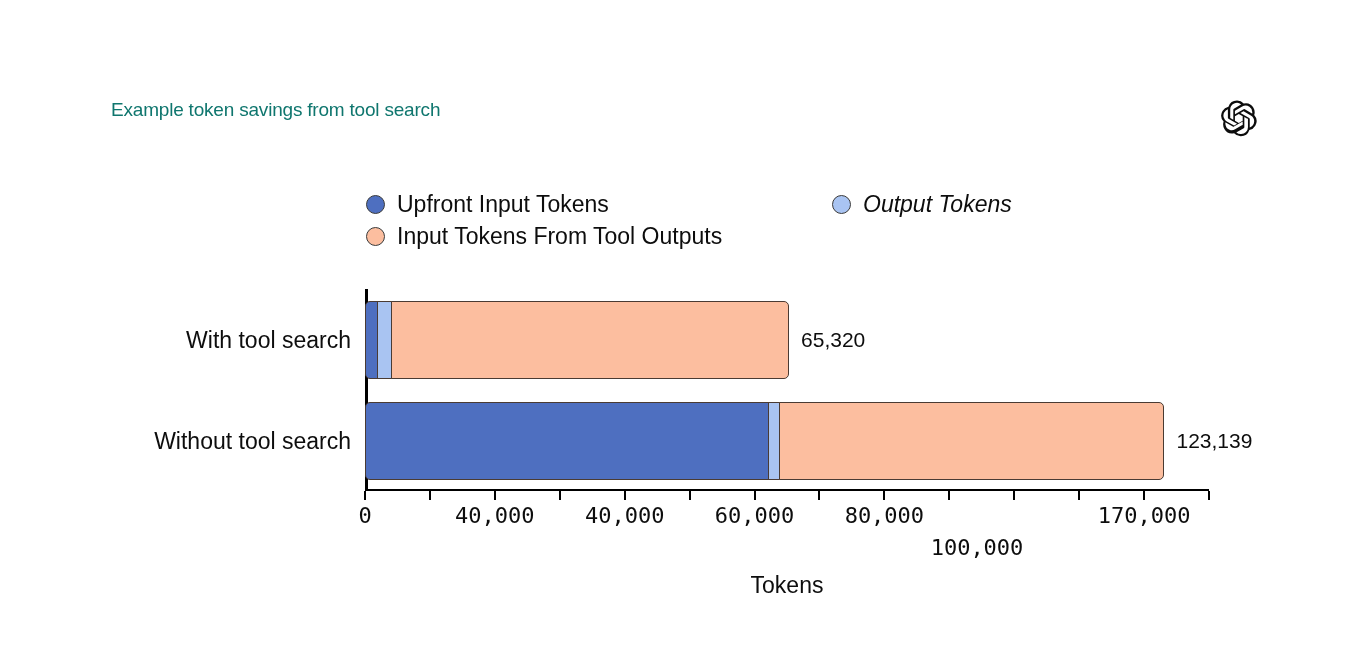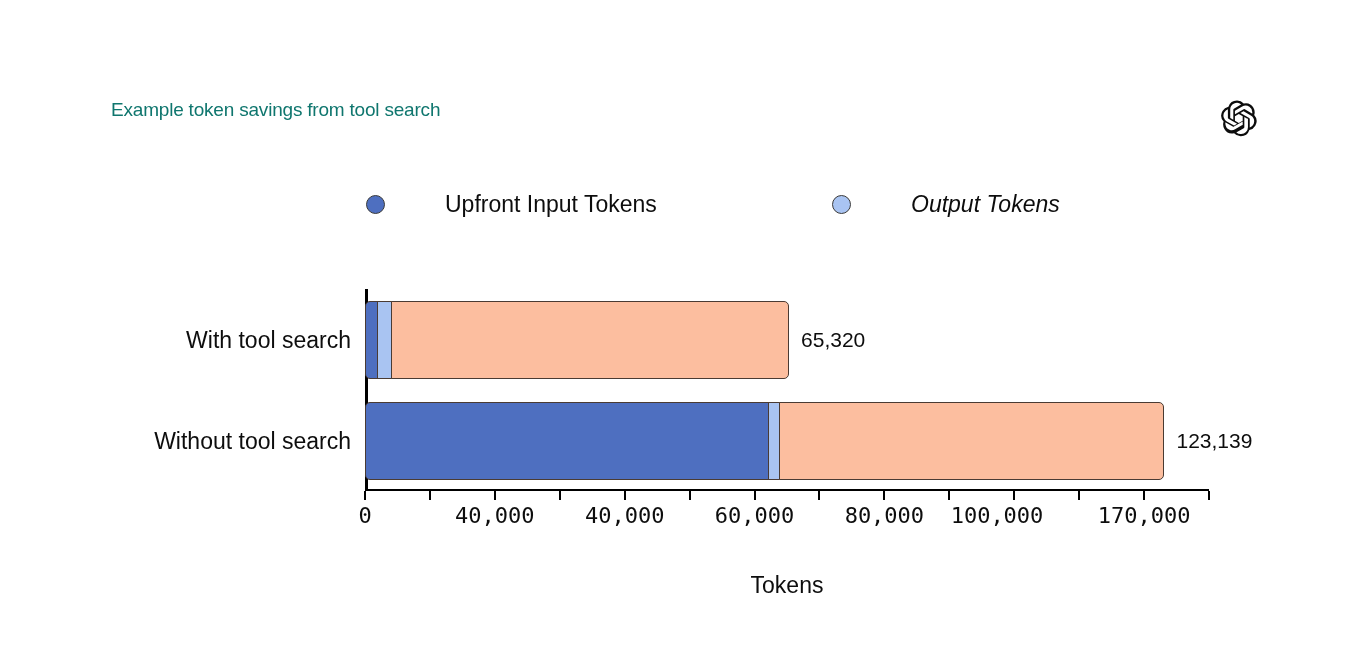--- a/index.html
+++ b/index.html
@@ -43,21 +43,20 @@
     left: 366px;
     top: 190px;
     width: 760px;
     height: 68px;
   }
   .legend-item {
     position: absolute;
     display: flex;
     align-items: center;
     white-space: nowrap;
-    gap: 48px;
   }
   .legend-swatch {
     width: 19px;
     height: 19px;
     border-radius: 50%;
     border: 1.4px solid #3b3b3b;
     box-sizing: border-box;
     flex: 0 0 auto;
   }
   .legend-label {
@@ -174,20 +173,24 @@
 </div>
 
 <div id="legend">
   <div class="legend-item" id="legend-item-0">
     <span class="legend-swatch" style="background:#4e6fc0;"></span>
     <span class="legend-label">Upfront Input Tokens</span>
   </div>
   <div class="legend-item" id="legend-item-1">
     <span class="legend-swatch" style="background:#a9c4f2;"></span>
     <span class="legend-label">Output Tokens</span>
+  </div>
+  <div class="legend-item" id="legend-item-2">
+    <span class="legend-swatch" style="background:#fcbe9f;"></span>
+    <span class="legend-label">Input Tokens From Tool Outputs</span>
   </div>
 </div>
 
 <div id="plot">
 
   <div id="axis-spine-y"></div>
   <div id="axis-spine-x"></div>
 
   <div id="bars-layer">
       <div class="y-tick-label" style="top: 50.5px;">With tool search</div>
@@ -216,21 +219,21 @@
       <div class="x-tick-mark" style="left: 258.692px;"></div>
       <div class="x-tick-label" style="left: 259.692px;">40,000</div>
       <div class="x-tick-mark" style="left: 323.615px;"></div>
       <div class="x-tick-mark" style="left: 388.538px;"></div>
       <div class="x-tick-label" style="left: 389.538px;">60,000</div>
       <div class="x-tick-mark" style="left: 453.462px;"></div>
       <div class="x-tick-mark" style="left: 518.385px;"></div>
       <div class="x-tick-label" style="left: 519.385px;">80,000</div>
       <div class="x-tick-mark" style="left: 583.308px;"></div>
       <div class="x-tick-mark" style="left: 648.231px;"></div>
-      <div class="x-tick-label" style="left: 632px;">100,000</div>
+      <div class="x-tick-label" style="left: 612px; margin-top: 32px;">100,000</div>
       <div class="x-tick-mark" style="left: 713.154px;"></div>
       <div class="x-tick-mark" style="left: 778.077px;"></div>
       <div class="x-tick-label" style="left: 779.077px;">170,000</div>
       <div class="x-tick-mark" style="left: 843px;"></div>
     </div>
 
   <div id="x-axis-title">Tokens</div>
 </div>
 
 </body></html>

